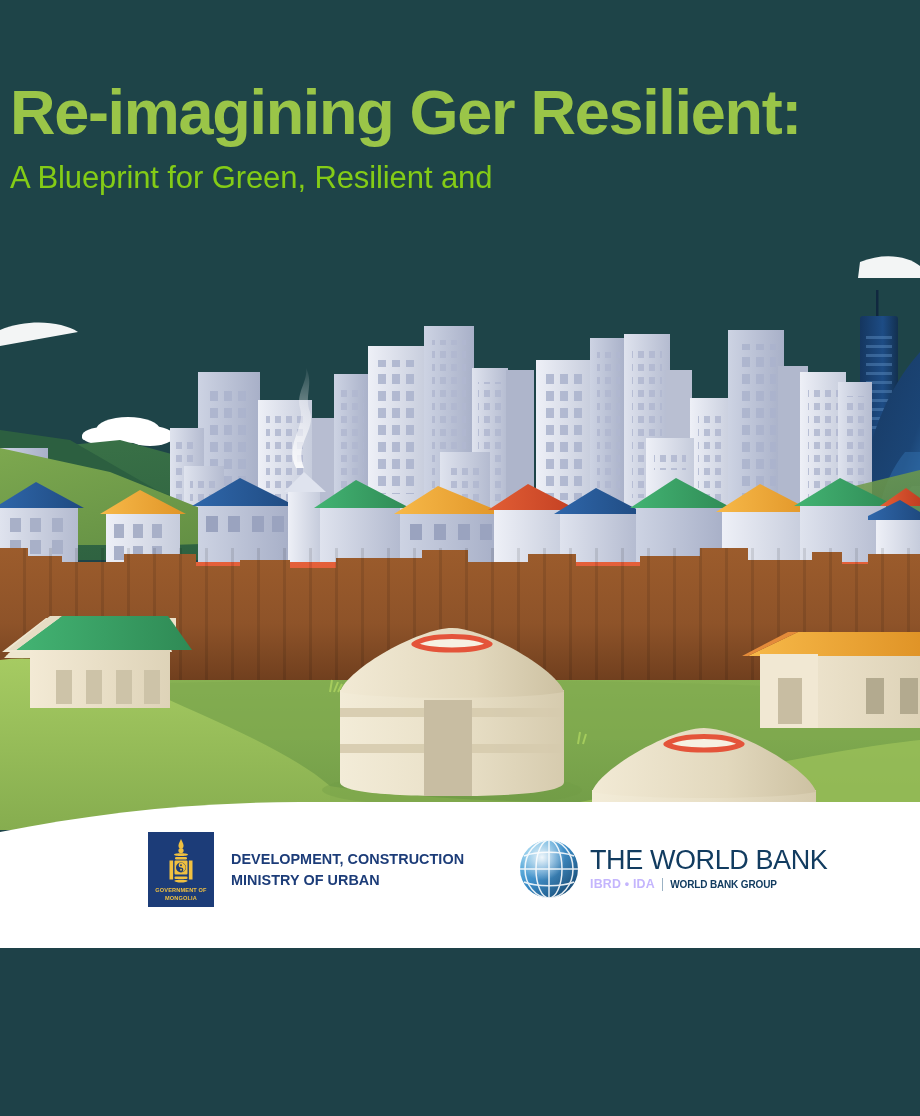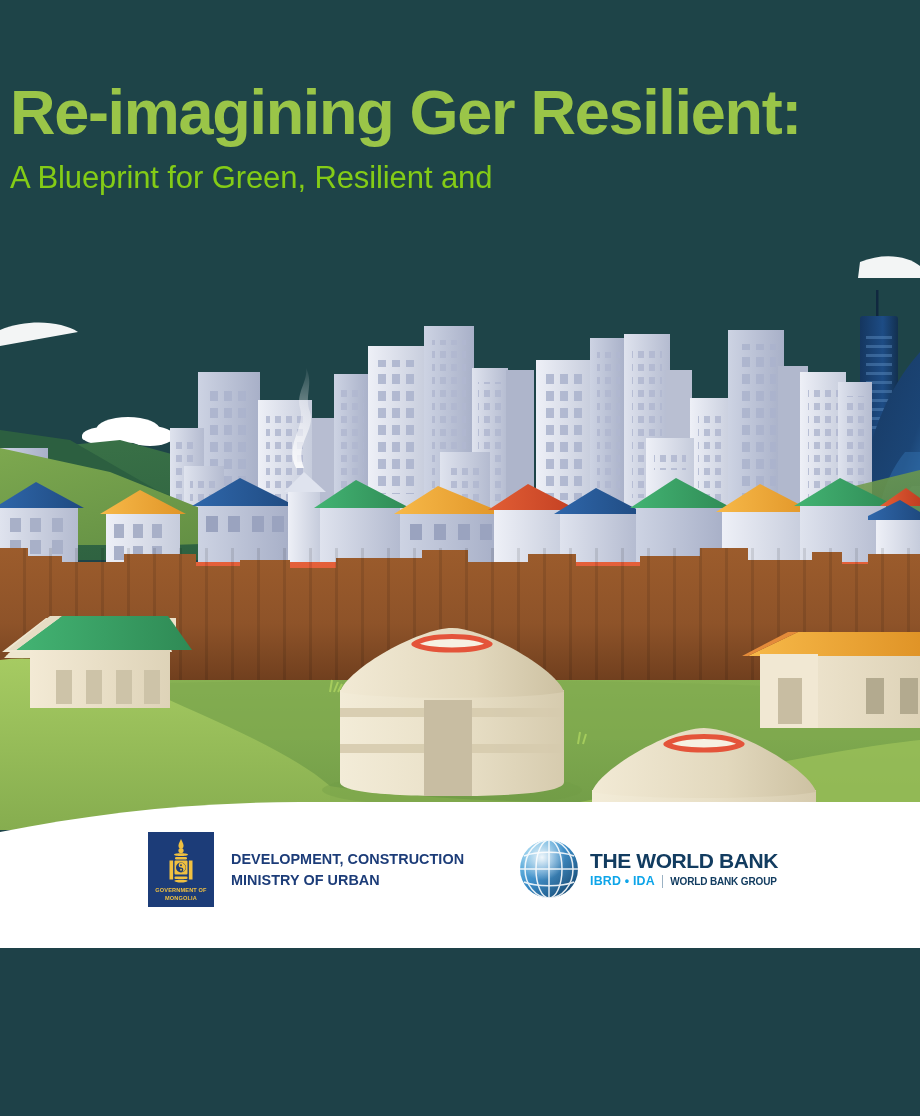--- a/index.html
+++ b/index.html
@@ -77,28 +77,28 @@
     line-height:1.42;
     letter-spacing:0.05px;
   }
   .mn-name .ln { display:block; }
 
   
   .wb-logo { position:absolute; left:518px; top:6px; display:flex; align-items:center; }
   .wb-globe { width:62px; height:62px; flex:none; }
   .wb-text { margin-left:10px; }
   .wb-title {
-    color:#123c60; font-size:21px; font-weight:bold;
+    color:#123c60; font-size:27px; font-weight:normal;
     letter-spacing:-0.4px; line-height:1;
   }
   .wb-sub {
     margin-top:4px; display:flex; align-items:center;
     font-size:12.4px; font-weight:bold; line-height:1;
   }
-  .wb-ibrd { color:#0ea5e9; letter-spacing:0.2px; }
+  .wb-ibrd { color:#c4b5fd; letter-spacing:0.2px; }
   .wb-rule { display:inline-block; width:1.4px; height:13px; background:#9bb2c4; margin:0 7px; }
   .wb-grp { color:#123c60; font-size:10px; letter-spacing:-0.15px; }
 
   
   #footer-band {
     position:absolute; left:0; top:948px; width:920px; height:168px;
     background:#1e4148;
     z-index:55;
   }
 </style>

